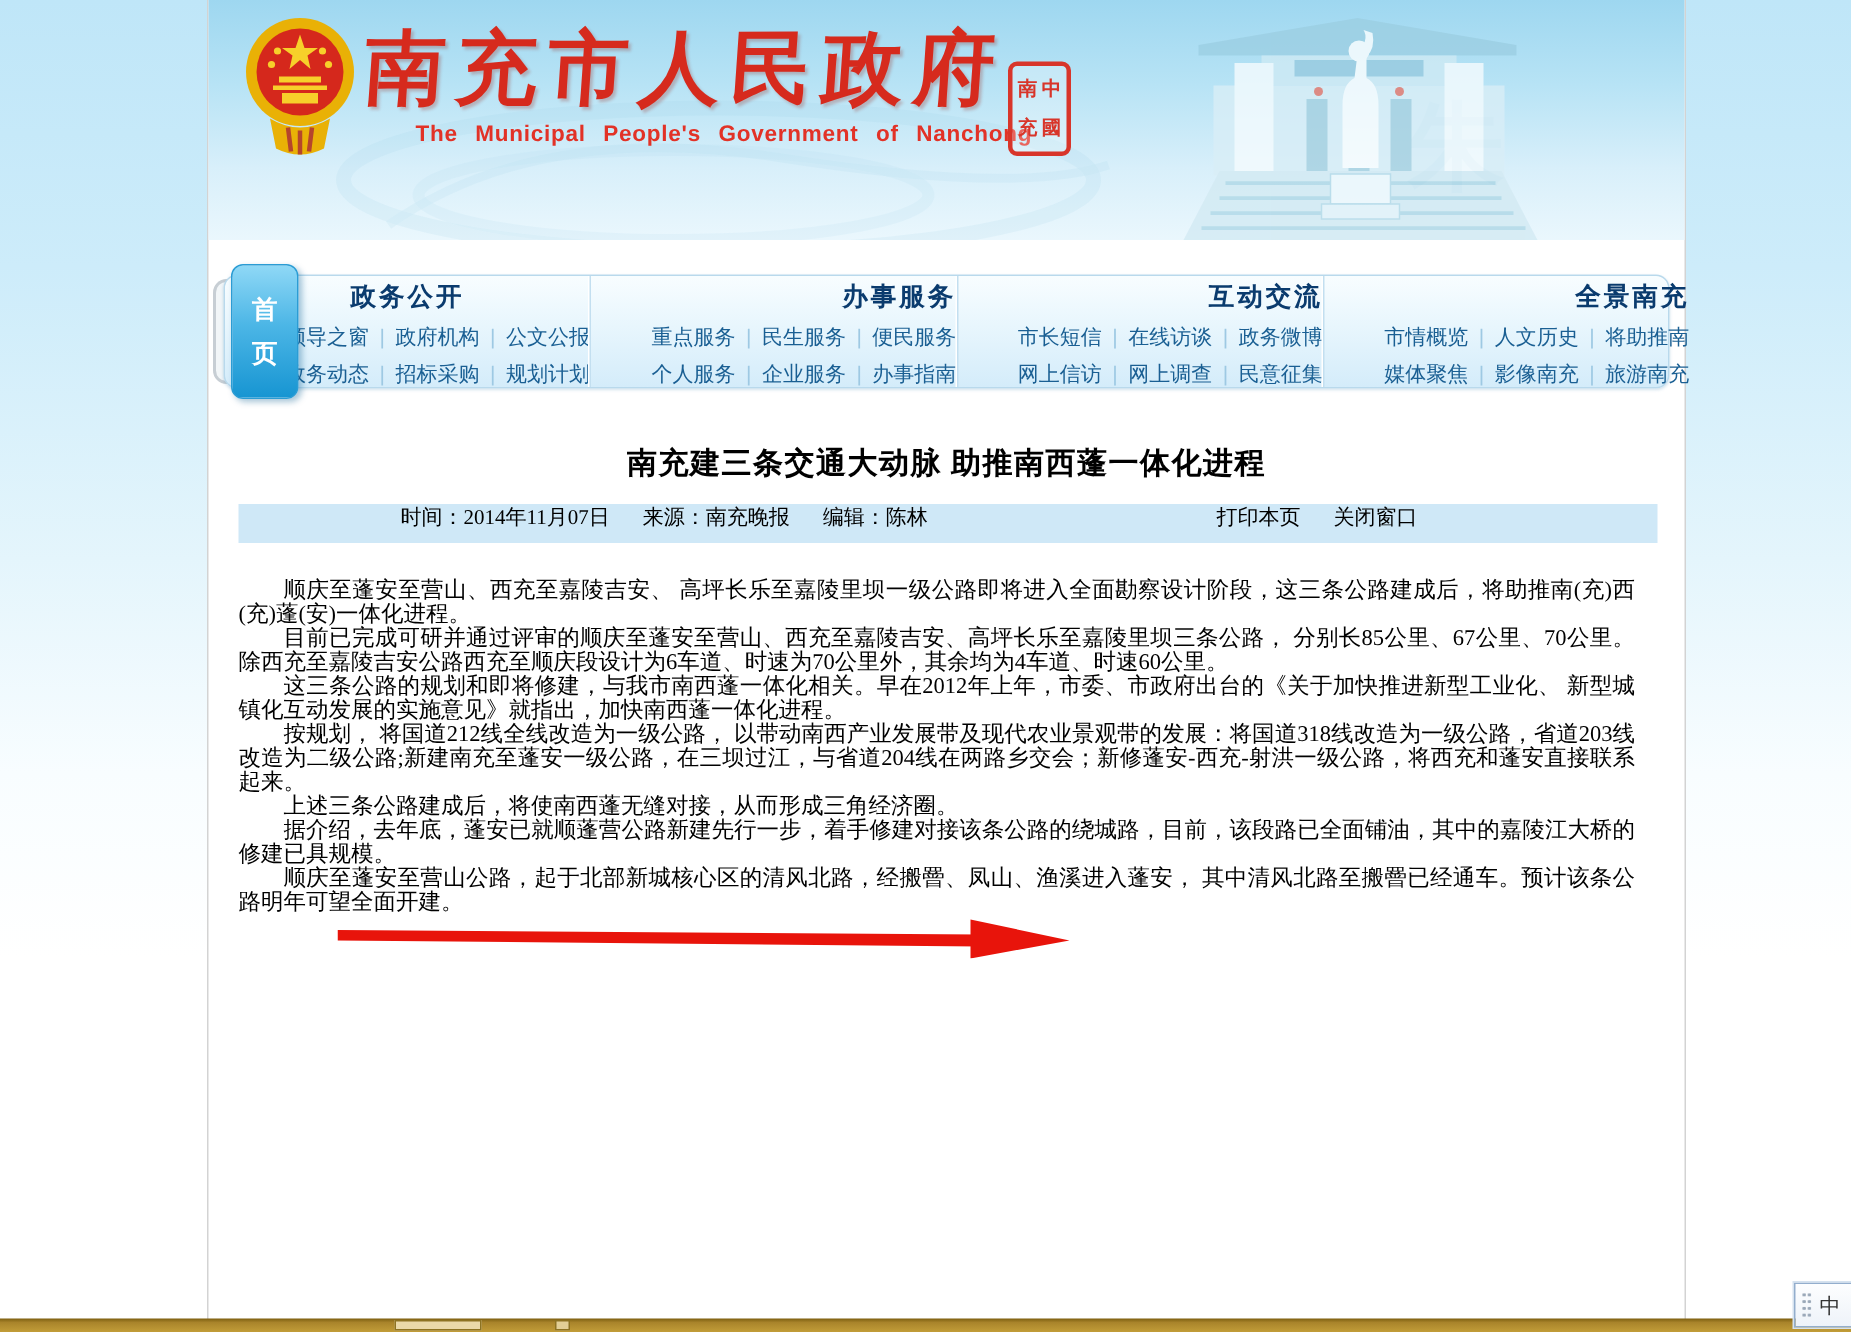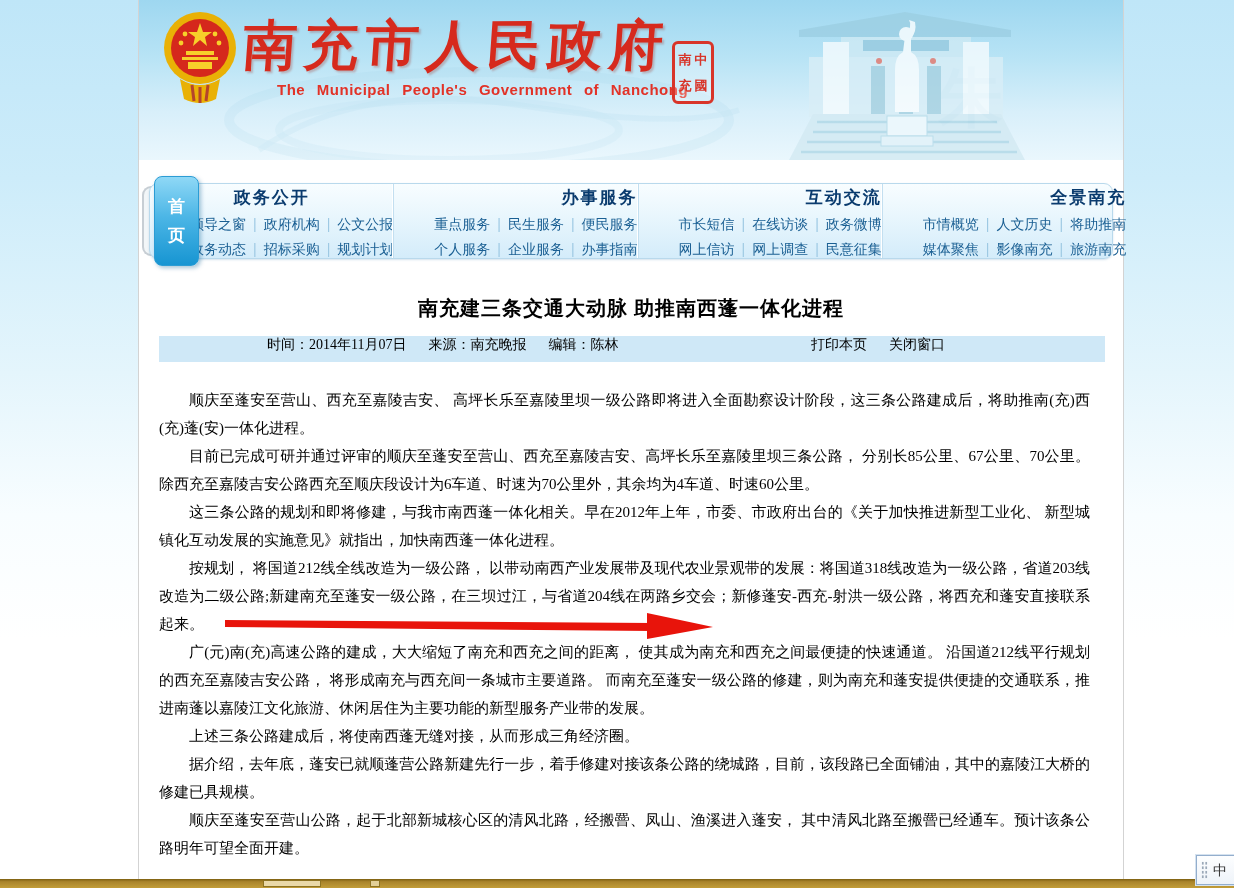--- a/index.html
+++ b/index.html
@@ -89,21 +89,21 @@
     font-size:14px; color:#000;
     display:flex; align-items:flex-start;
   }
   .meta-left { margin-left:108px; display:flex; gap:22px; white-space:nowrap; }
   .meta-actions { position:absolute; right:160px; display:flex; gap:22px; }
   .meta-actions span { cursor:pointer; }
 
   .article-body {
     margin:24px 31px 0 20px; width:931px;
     font-family:"Liberation Serif","DejaVu Serif",serif;
-    font-size:15px; line-height:28px; color:#000;
+    font-size:15px; line-height:16px; color:#000;
     text-align:justify;
   }
   .article-body p { text-indent:2em; margin:0; }
 
   .red-arrow { position:absolute; left:225px; top:611px; z-index:5; pointer-events:none; }
 
   
   .footer-bar {
     position:absolute; left:0; bottom:0; width:1234px; height:9px; z-index:6;
     background:linear-gradient(180deg,#7d5f10 0%, #a9842b 30%, #c29d38 100%);
@@ -259,21 +259,20 @@
         <span>打印本页</span>
         <span>关闭窗口</span>
       </div>
     </div>
 
     <div class="article-body">
       <p>顺庆至蓬安至营山、西充至嘉陵吉安、 高坪长乐至嘉陵里坝一级公路即将进入全面勘察设计阶段，这三条公路建成后，将助推南(充)西(充)蓬(安)一体化进程。</p>
       <p>目前已完成可研并通过评审的顺庆至蓬安至营山、西充至嘉陵吉安、高坪长乐至嘉陵里坝三条公路， 分别长85公里、67公里、70公里。 除西充至嘉陵吉安公路西充至顺庆段设计为6车道、时速为70公里外，其余均为4车道、时速60公里。</p>
       <p>这三条公路的规划和即将修建，与我市南西蓬一体化相关。早在2012年上年，市委、市政府出台的《关于加快推进新型工业化、 新型城镇化互动发展的实施意见》就指出，加快南西蓬一体化进程。</p>
       <p>按规划， 将国道212线全线改造为一级公路， 以带动南西产业发展带及现代农业景观带的发展：将国道318线改造为一级公路，省道203线改造为二级公路;新建南充至蓬安一级公路，在三坝过江，与省道204线在两路乡交会；新修蓬安-西充-射洪一级公路，将西充和蓬安直接联系起来。</p>
-      <p>广(元)南(充)高速公路的建成，大大缩短了南充和西充之间的距离， 使其成为南充和西充之间最便捷的快速通道。 沿国道212线平行规划的西充至嘉陵吉安公路， 将形成南充与西充间一条城市主要道路。 而南充至蓬安一级公路的修建，则为南充和蓬安提供便捷的交通联系，推进南蓬以嘉陵江文化旅游、休闲居住为主要功能的新型服务产业带的发展。</p>
       <p>上述三条公路建成后，将使南西蓬无缝对接，从而形成三角经济圈。</p>
       <p>据介绍，去年底，蓬安已就顺蓬营公路新建先行一步，着手修建对接该条公路的绕城路，目前，该段路已全面铺油，其中的嘉陵江大桥的修建已具规模。</p>
       <p>顺庆至蓬安至营山公路，起于北部新城核心区的清风北路，经搬罾、凤山、渔溪进入蓬安， 其中清风北路至搬罾已经通车。预计该条公路明年可望全面开建。</p>
     </div>
 
   </div>
 
   <svg class="red-arrow" width="488" height="28" viewBox="0 0 488 28">
     <polygon points="0,9 428,12 428,20 0,16" fill="#e8140b"></polygon>
     <polygon points="422,2 488,16 422,28" fill="#e8140b"></polygon>

